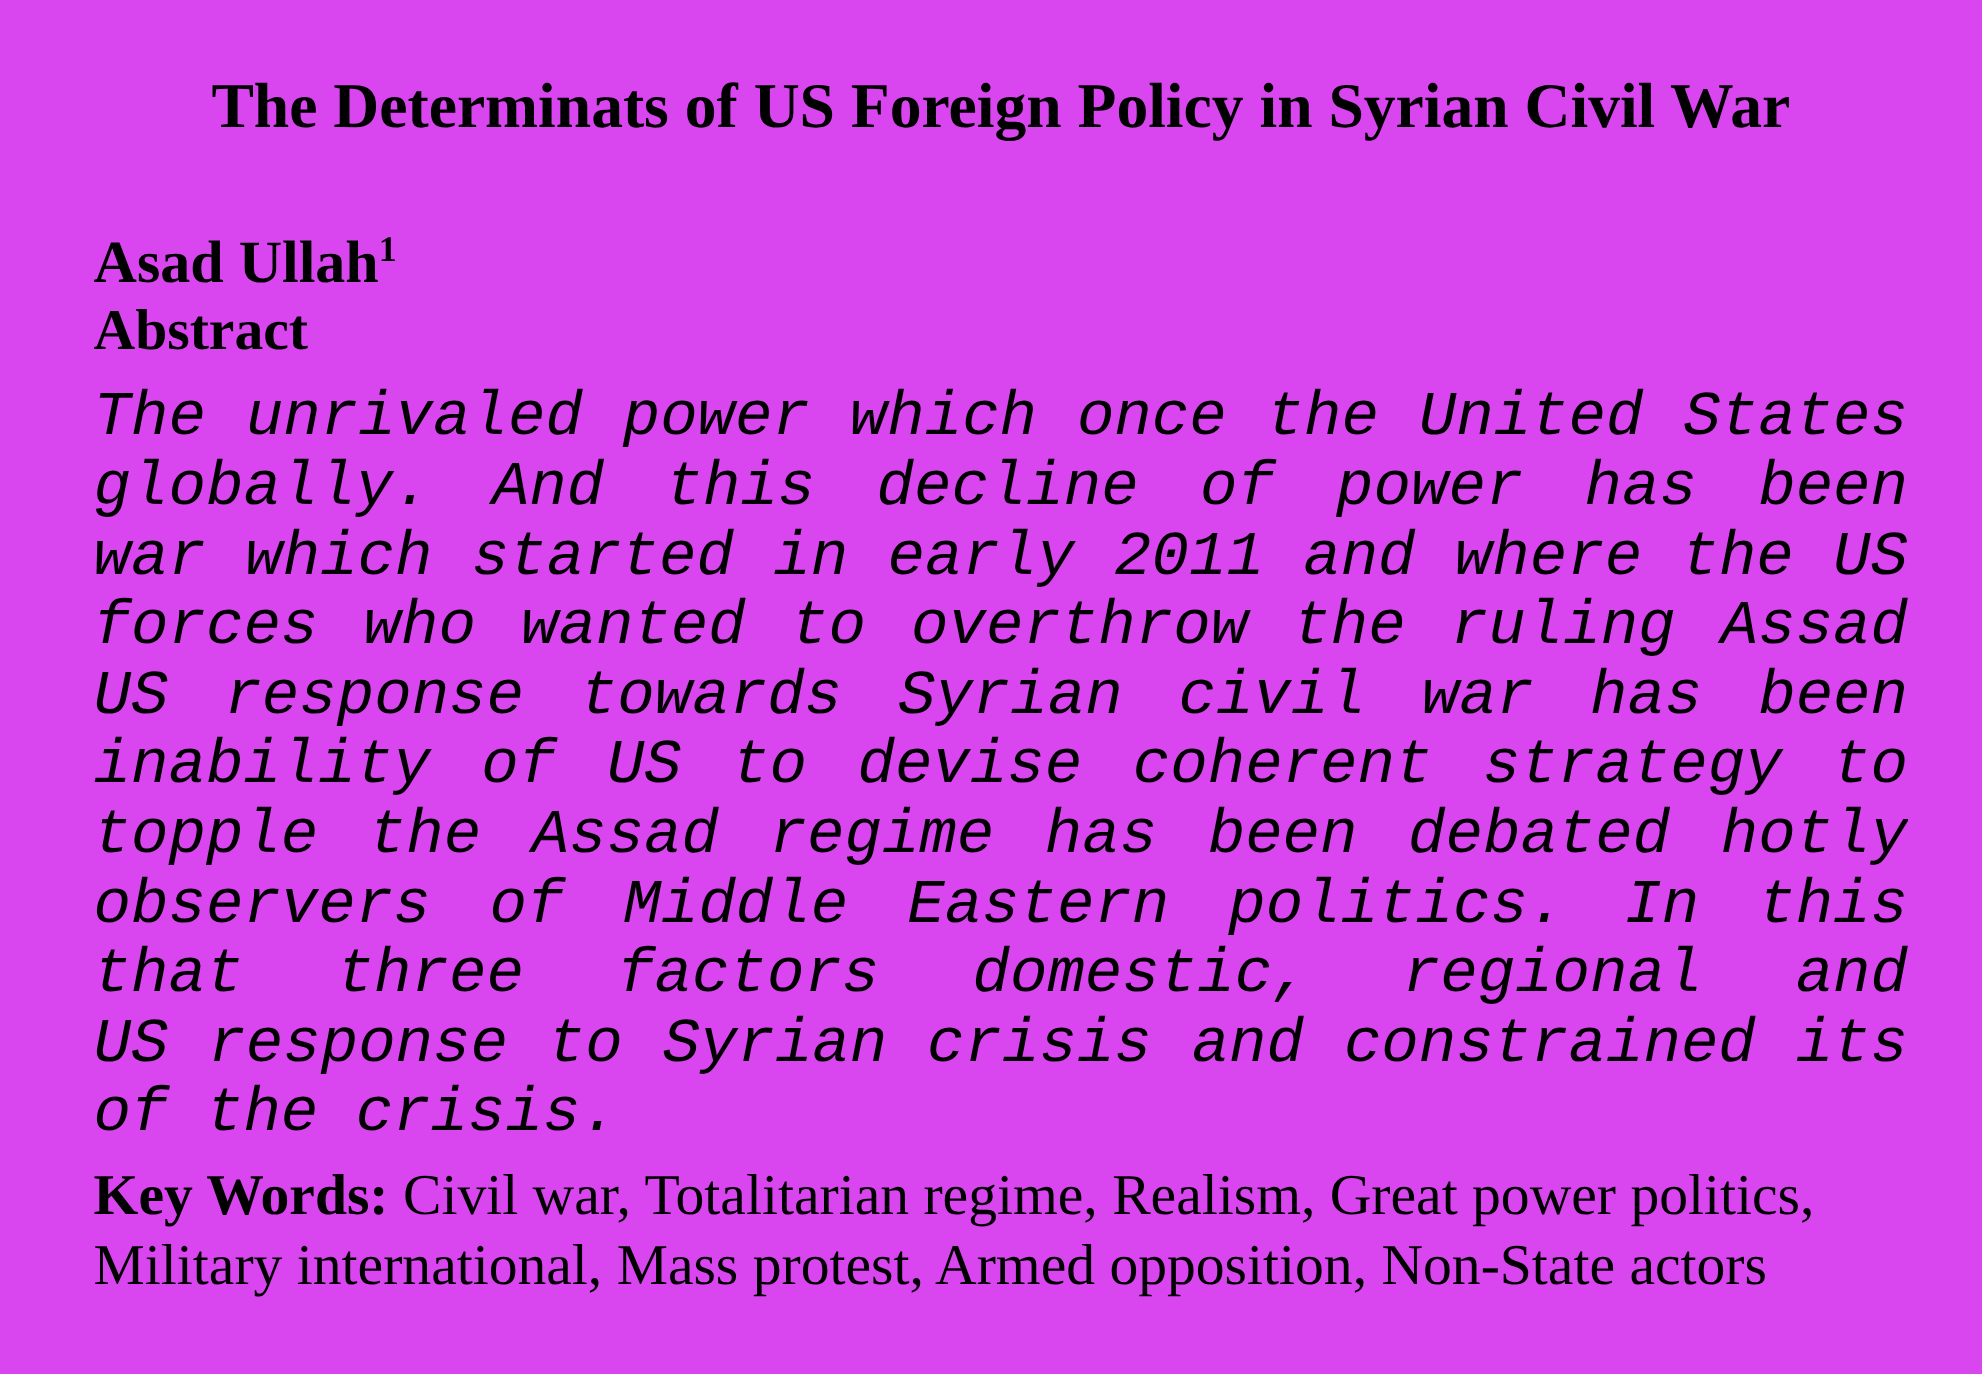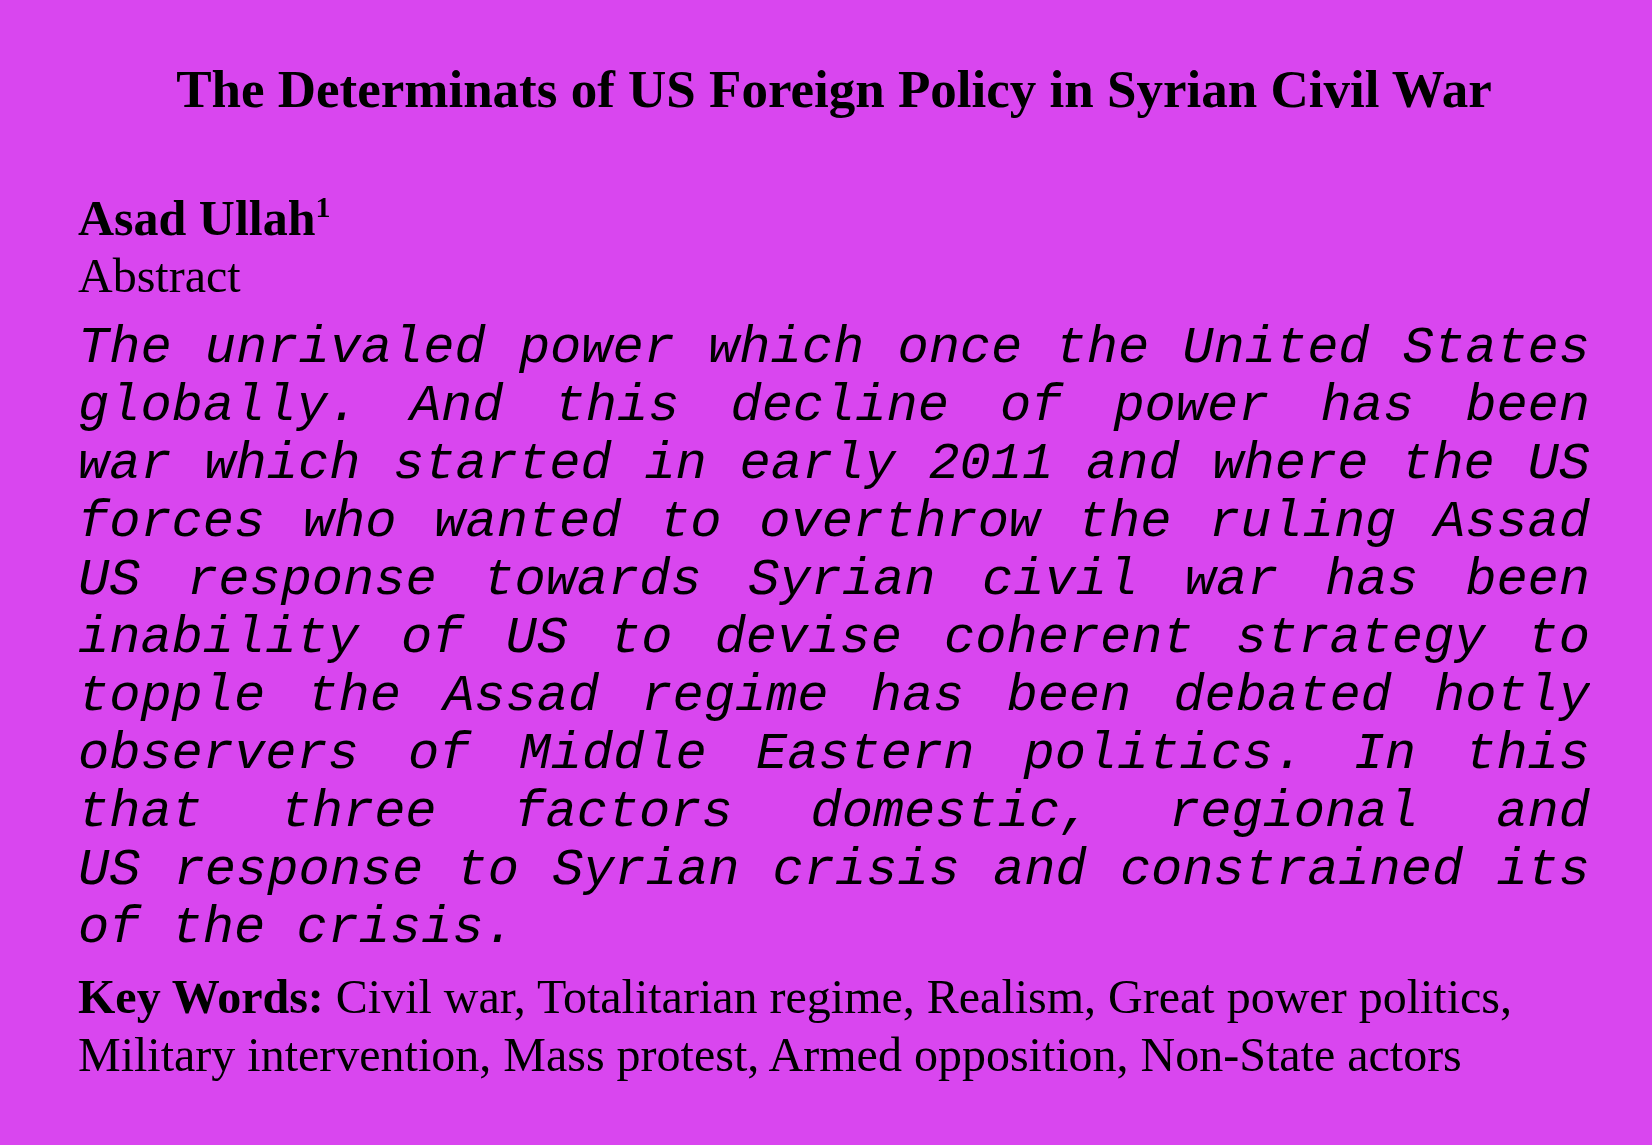--- a/index.html
+++ b/index.html
@@ -34,21 +34,21 @@
     text-align: left;
   }
   .author sup {
     font-size: 60%;
     line-height: 0;
   }
   .abstract-heading {
     margin: 0;
     font-size: 48px;
     line-height: 58px;
-    font-weight: normal;
+    font-weight: bold;
     text-align: left;
   }
   .abstract-body {
     margin-top: 15px;
     font-style: italic;
     font-size: 52px;
     font-family: Liberation Mono, monospace;
   }
   .abs-line {
     height: 58px;
@@ -89,15 +89,15 @@
     <div class="abs-line">forces who wanted to overthrow the ruling Assad regime. The disarray in</div>
     <div class="abs-line">US response towards Syrian civil war has been visible since day one. The</div>
     <div class="abs-line">inability of US to devise coherent strategy to help the opposition forces to</div>
     <div class="abs-line">topple the Assad regime has been debated hotly by scholars and informed</div>
     <div class="abs-line">observers of Middle Eastern politics. In this article, the author will argue</div>
     <div class="abs-line">that three factors domestic, regional and international have determined the</div>
     <div class="abs-line">US response to Syrian crisis and constrained its ability to shape the outcome</div>
     <div class="abs-line abs-line--last">of the crisis.</div>
   </div>
 
-  <p class="keywords"><span class="kw-label">Key Words:</span> <span class="kw-text">Civil war, Totalitarian regime, Realism, Great power politics, Military intervention, Mass protest, Armed opposition, Non-State actors</span></p>
+  <p class="keywords"><span class="kw-label">Key Words:</span> <span class="kw-text">Civil war, Totalitarian regime, Realism, Great power politics, Military international, Mass protest, Armed opposition, Non-State actors</span></p>
 
 </div>
 
 </body></html>

